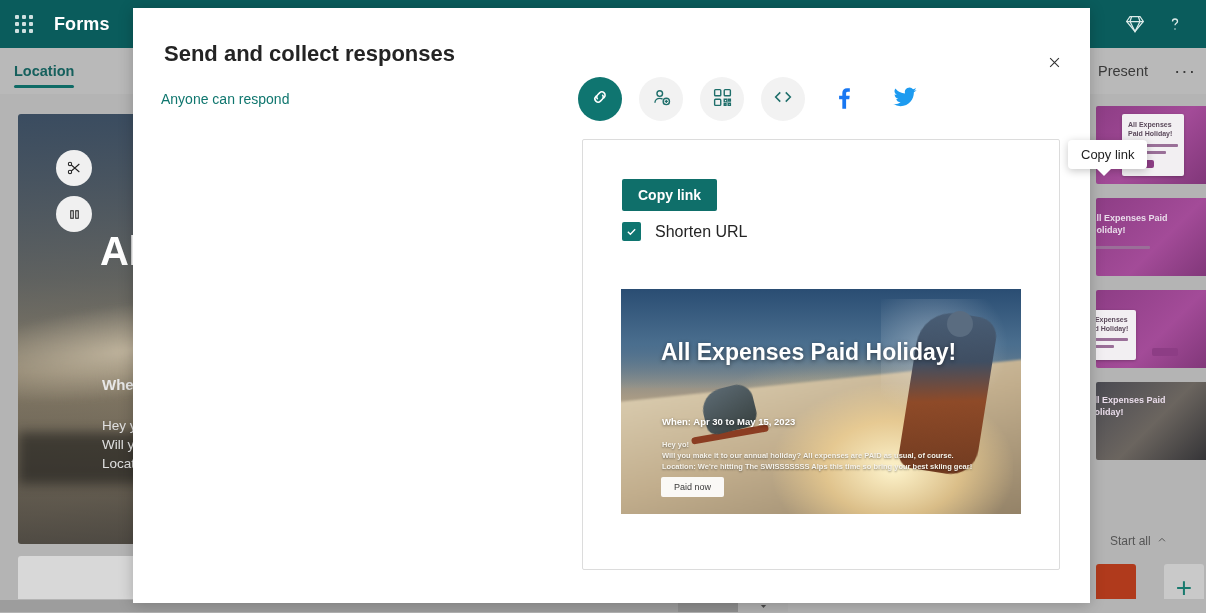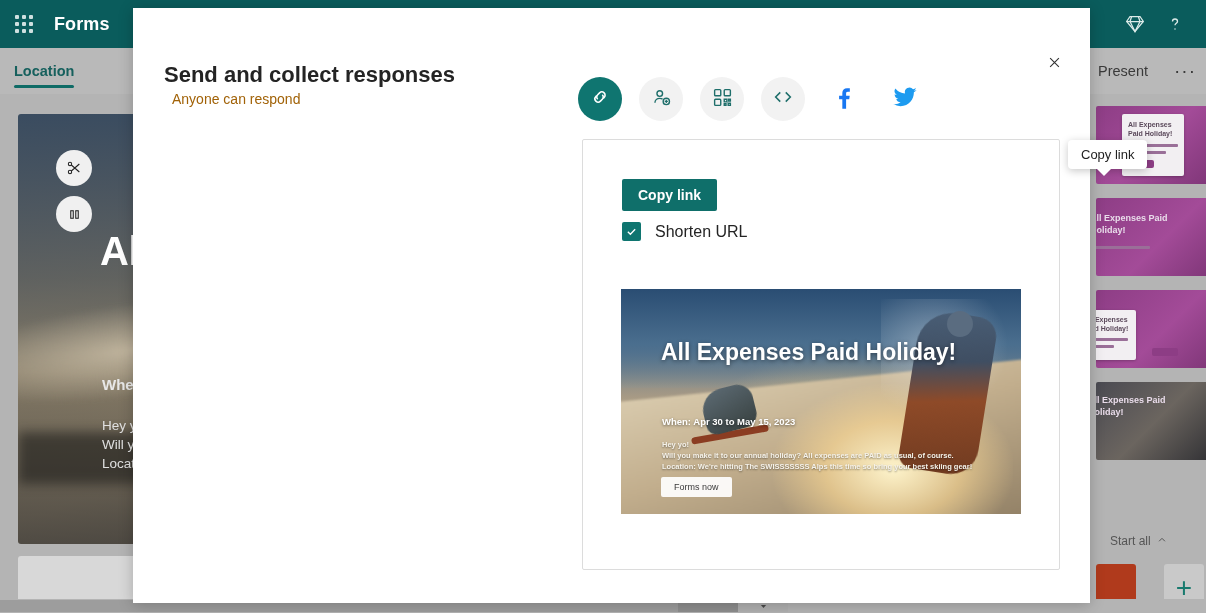--- a/index.html
+++ b/index.html
@@ -82,22 +82,22 @@
   .sw-1 { left: 16px; top: 470px; background: #b03a1c; }
   .sw-2 { left: 84px; top: 470px; background: #c9c9c9; display: flex; align-items: center; justify-content: center; color: #187a6e; font-size: 28px; font-weight: 300; }
 
   .hscroll { position: absolute; left: 0; bottom: 0; width: 1206px; height: 14px; background: #b4b4b4; }
   .hscroll .thumb { position: absolute; left: 0; top: 1px; width: 678px; height: 12px; background: #9d9d9d; }
   .hscroll .seg { position: absolute; left: 678px; top: 1px; width: 60px; height: 12px; background: #8e8e8e; }
   .hscroll .arrow { position: absolute; left: 738px; top: 1px; width: 50px; height: 12px; background: #b0b0b0; display:flex; align-items:center; justify-content:center; }
 
   
   .modal-wrap { position: absolute; left: 133px; top: 8px; width: 957px; height: 595px; background: #ffffff; box-shadow: 0 2px 14px rgba(0,0,0,.22); }
-  .modal-title { position: absolute; left: 31px; top: 33px; font-size: 22px; font-weight: 600; color: #242424; margin-top: 21px; }
-  .modal-sub { position: absolute; left: 39px; top: 83px; font-size: 14px; color: #a16207; }
+  .modal-title { position: absolute; left: 31px; top: 33px; font-size: 22px; font-weight: 600; color: #242424; }
+  .modal-sub { position: absolute; left: 28px; top: 83px; font-size: 14px; color: #0f766e; }
   .modal-close { position: absolute; right: 22px; top: 40px; width: 28px; height: 28px; display: flex; align-items: center; justify-content: center; color: #333; }
 
   .share-icons { position: absolute; left: 445px; top: 69px; display: flex; align-items: center; gap: 17px; }
   .sh { width: 44px; height: 44px; border-radius: 50%; display: flex; align-items: center; justify-content: center; }
   .sh.plain { background: #f2f2f2; color: #1f6f6b; }
   .sh.active { background: #0f7570; color: #ffffff; }
   .sh.bare { background: transparent; }
 
   .panel {
     position: absolute; left: 449px; top: 131px; width: 478px; height: 431px;
@@ -357,20 +357,20 @@
         <div class="pv-rider-head"></div>
         <div class="pv-board"></div>
         <div class="pv-rider2"></div>
         <div class="pv-title">All Expenses Paid Holiday!</div>
         <div class="pv-when">When: Apr 30 to May 15, 2023</div>
         <div class="pv-body">
           <div>Hey yo!</div>
           <div>Will you make it to our annual holiday? All expenses are PAID as usual, of course.</div>
           <div>Location: We're hitting The SWISSSSSSS Alps this time so bring your best skiing gear!</div>
         </div>
-        <div class="pv-start">Forms now</div>
+        <div class="pv-start">Paid now</div>
       </div>
 
     </div>
 
   </div>
 
 </div>
 
 </body></html>

